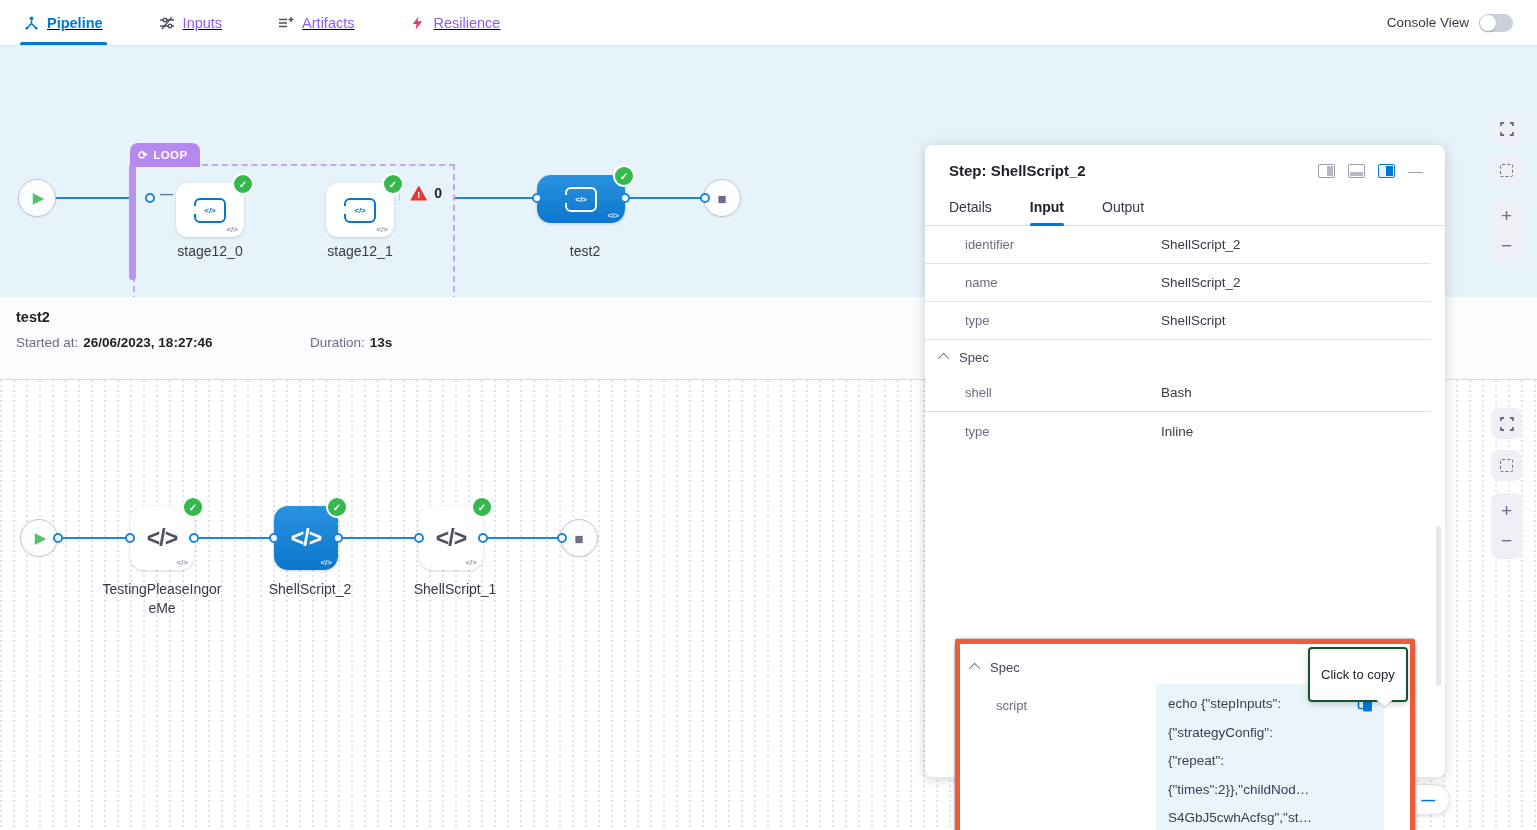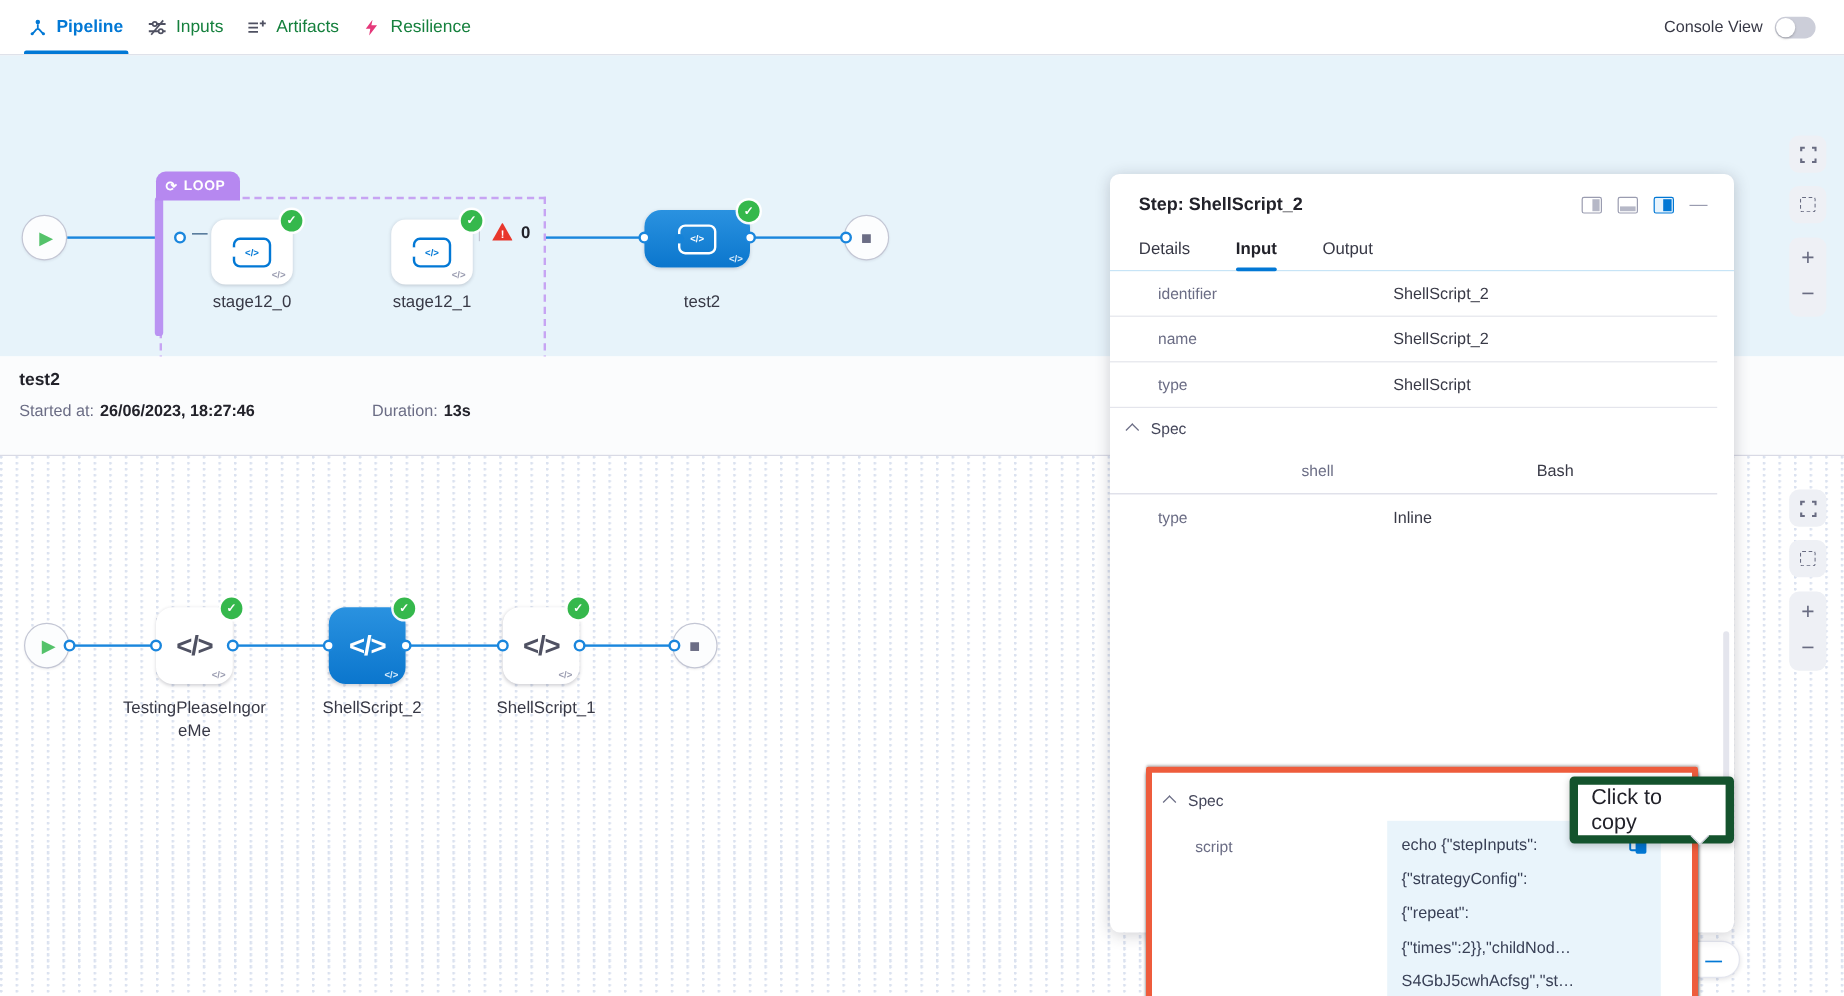--- a/index.html
+++ b/index.html
@@ -3,23 +3,23 @@
 <meta charset="utf-8">
 <style>
   * { margin:0; padding:0; box-sizing:border-box; }
   html,body { width:1537px; height:830px; font-family:"Liberation Sans", sans-serif; background:#fff; overflow:hidden; }
   .app { position:relative; width:1537px; height:830px; }
 
   
   .topbar { position:absolute; left:0; top:0; width:100%; height:46px; background:#fff;
             border-bottom:1px solid #dfe2ea; display:flex; align-items:center; justify-content:space-between;
             padding:0 24px; z-index:30; }
-  .nav-tabs { display:flex; align-items:center; gap:20px; height:100%; }
+  .nav-tabs { display:flex; align-items:center; gap:56px; height:100%;text-decoration:underline; }
   .nav-tab { position:relative; display:flex; align-items:center; gap:8px; height:100%;
-             font-size:14.5px; color:#15803d; cursor:pointer; }
+             font-size:14.5px; color:#8b5cf6; cursor:pointer; }
   .nav-tab.active { color:#0278d5; font-weight:700; }
   .nav-tab.active::after { content:""; position:absolute; left:-4px; right:-4px; bottom:0; height:3px;
              background:#0278d5; border-radius:2px 2px 0 0; }
   .ticon { display:flex; align-items:center; }
   .console-wrap { display:flex; align-items:center; gap:10px; font-size:13.5px; color:#383946; }
   .toggle { width:34px; height:18px; border-radius:10px; background:#ccced9; position:relative; cursor:pointer; }
   .toggle .knob { position:absolute; left:1px; top:1px; width:16px; height:16px; border-radius:50%; background:#fff;
              box-shadow:0 1px 2px rgba(0,0,0,.25); }
 
   
@@ -141,22 +141,22 @@
   .hl-box { position:absolute; left:30px; top:413px; width:460px; height:209px; background:#fff;
             border:5px solid #ee5c3c; border-radius:2px;
             box-shadow:0 5px 3px rgba(0,0,0,.45), 0 -1px 2px rgba(0,0,0,.25); z-index:2; }
   .hl-box .sec-row { padding-left:12px; margin-top:6px; }
   .hl-script-row { display:flex; }
   .hl-name { width:196px; padding-left:36px; padding-top:14px; font-size:13px; color:#6b6d85; }
   .script-block { position:relative; width:228px; background:#e9f4fb; padding:6px 12px 8px 12px;
                   font-size:13.5px; line-height:28.5px; color:#394056; min-height:164px; }
   .copy-ic { position:absolute; right:10px; top:11px; cursor:pointer; }
 
-  .tooltip { position:absolute; left:383px; top:421px; background:#fff; border:7px solid #14532d; border-radius:4px;
-             padding:0 11px; font-size:18px; color:#22222a; box-shadow:0 2px 6px rgba(0,0,0,.18); z-index:6; }
+  .tooltip { position:absolute; left:383px; top:421px; background:#fff; border:2px solid #14532d; border-radius:4px;
+             padding:18px 11px; font-size:13px; color:#22222a; box-shadow:0 2px 6px rgba(0,0,0,.18); z-index:6; }
   .tooltip::after { content:""; position:absolute; right:16px; bottom:-6px; width:10px; height:10px; background:#fff;
              border-right:1px solid #c9cbd6; border-bottom:1px solid #c9cbd6; transform:rotate(45deg); }
 
   .panel-scrollbar { position:absolute; right:4px; top:300px; width:5px; height:160px; border-radius:3px; background:#e4e5ed; }
 </style>
 </head>
 <body>
 
 <div class="app">
 
@@ -396,21 +396,21 @@
       </div>
       <div class="tbl-row">
         <span class="c1">type</span>
         <span class="c2">ShellScript</span>
       </div>
 
       <div class="sec-row">
         <span class="chev-up"></span>
         <span class="sec-title">Spec</span>
       </div>
-      <div class="tbl-row" style="border-bottom:1px solid #d9dae5;justify-content:center;">
+      <div class="tbl-row" style="border-bottom:1px solid #d9dae5;">
         <span class="c1">shell</span>
         <span class="c2">Bash</span>
       </div>
 
       <div class="tbl-row" style="border-bottom:none;">
         <span class="c1">type</span>
         <span class="c2">Inline</span>
       </div>
 
       <div class="hl-box">

